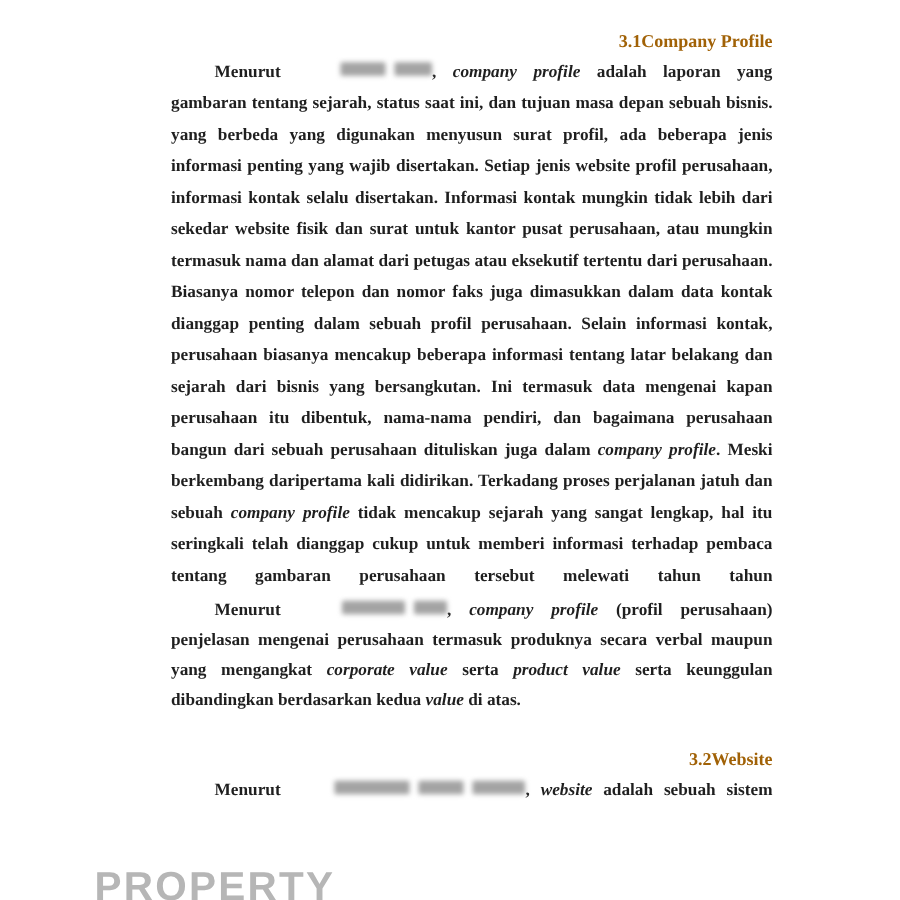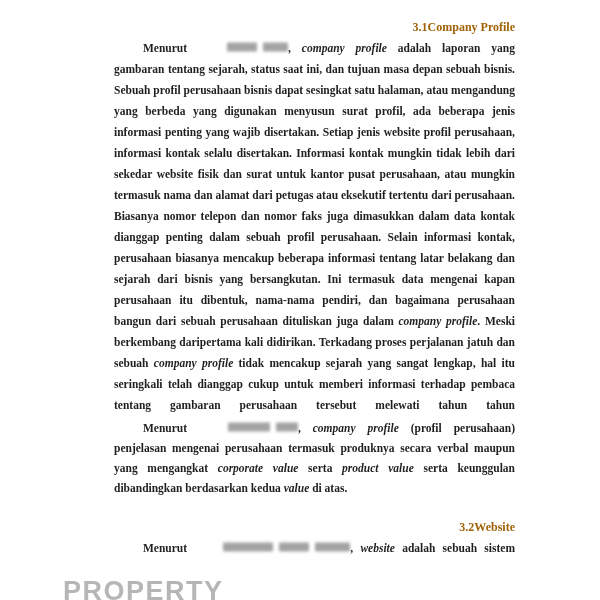--- a/index.html
+++ b/index.html
@@ -93,21 +93,20 @@
 <body style="background: rgb(255, 255, 255); color: rgb(31, 31, 31);">
 
 <div class="watermark">PROPERTY</div>
 
 <div class="page">
     <div class="section">
       <div class="heading"><span class="num">3.1</span><span class="title">Company Profile</span></div>
       <div class="para">
         <div class="line fill indent"><span>Menurut </span><span class="blur"><span class="blob" style="width: 30px; background: rgb(163, 163, 163);"></span><span class="blob" style="width: 25px; background: rgb(163, 163, 163);"></span></span><span>, </span><span class="it">company profile</span><span> adalah laporan yang memberikan</span></div>
         <div class="line fill"><span>gambaran tentang sejarah, status saat ini, dan tujuan masa depan sebuah bisnis.</span></div>
-        <div class="line fill"><span>Sebuah profil perusahaan bisnis dapat sesingkat satu halaman, atau mengandung</span></div>
         <div class="line fill"><span>yang berbeda yang digunakan menyusun surat profil, ada beberapa jenis</span></div>
         <div class="line fill"><span>informasi penting yang wajib disertakan. Setiap jenis website profil perusahaan,</span></div>
         <div class="line fill"><span>informasi kontak selalu disertakan. Informasi kontak mungkin tidak lebih dari</span></div>
         <div class="line fill"><span>sekedar website fisik dan surat untuk kantor pusat perusahaan, atau mungkin</span></div>
         <div class="line fill"><span>termasuk nama dan alamat dari petugas atau eksekutif tertentu dari perusahaan.</span></div>
         <div class="line fill"><span>Biasanya nomor telepon dan nomor faks juga dimasukkan dalam data kontak dasar.</span></div>
       </div>
       <div class="para">
         <div class="line fill"><span>dianggap penting dalam sebuah profil perusahaan. Selain informasi kontak, profil</span></div>
         <div class="line fill"><span>perusahaan biasanya mencakup beberapa informasi tentang latar belakang dan</span></div>

